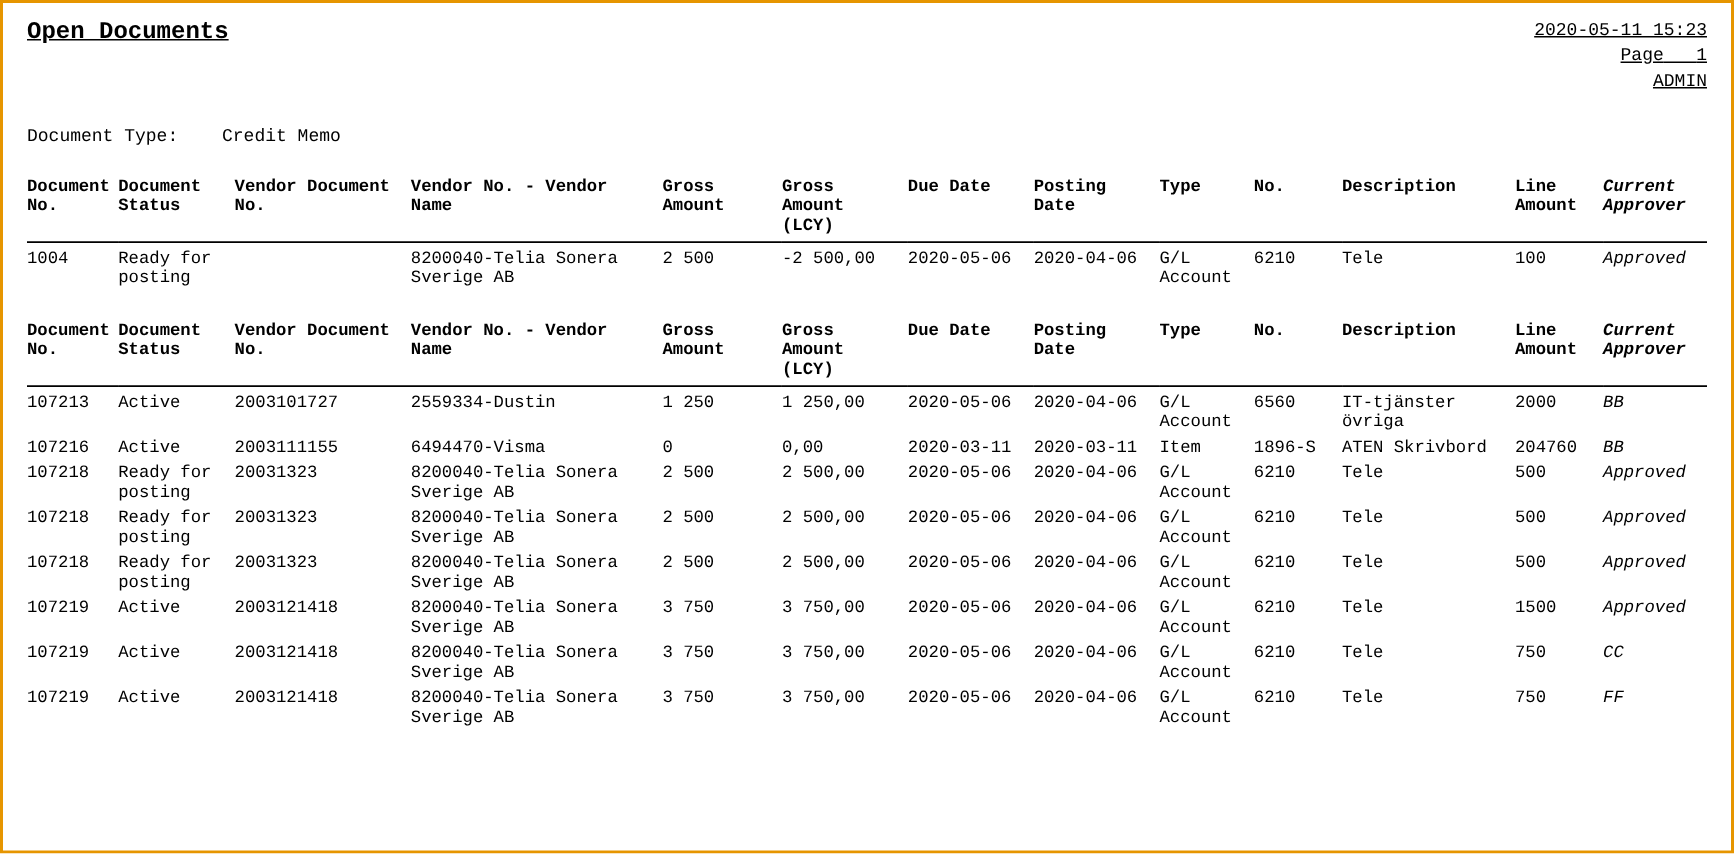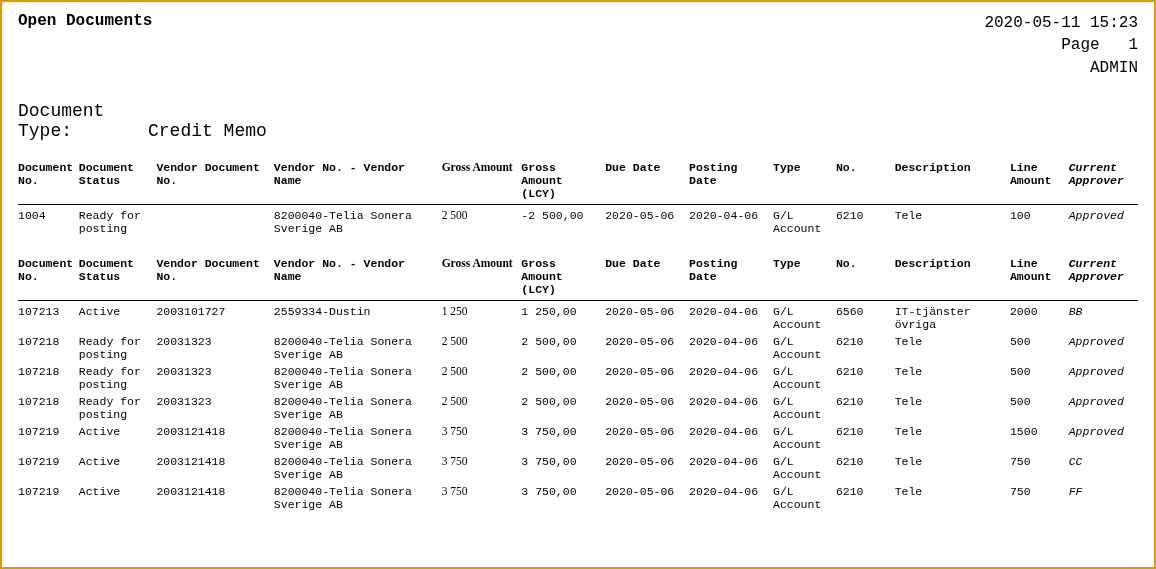--- a/index.html
+++ b/index.html
@@ -16,41 +16,42 @@
     height: 569px;
     border: 2px solid #e69500;
     padding: 10px 16px;
     position: relative;
     overflow: hidden;
   }
   .header-top {
     display: flex;
     justify-content: space-between;
     align-items: flex-start;
+    text-decoration: underline;
   }
   .title {
     font-size: 16px;
     font-weight: bold;
   }
   .meta {
     text-align: right;
-    font-size: 16px;
+    font-size: 12px;
     line-height: 1.4;
   }
   .sub {
     margin-top: 12px;
     font-size: 12px;
   }
   .filters {
     margin-top: 20px;
     font-size: 12px;
   }
   .section-label {
     margin-top: 22px;
-    font-size: 18px;
+    font-size: 12px;
   }
   .section-label .lbl { display:inline-block; width:130px; }
   table {
     border-collapse: collapse;
     width: 100%;
     table-layout: fixed;
     margin-top: 18px;
     font-size: 11.5px;
   }
   th {
@@ -63,21 +64,21 @@
   td {
     vertical-align: top;
     padding: 2px 4px 2px 0;
   }
   tbody tr:first-child td { padding-top:4px; }
   
   .c-docno   { width: 58px; }
   .c-status  { width: 74px; }
   .c-vdocno  { width: 112px; }
   .c-vendor  { width: 160px; }
-  .c-gross   { width: 76px; font-family: Liberation Serif, serif; }
+  .c-gross   { width: 76px; }
   .c-grosslcy{ width: 80px; }
   .c-due     { width: 80px; }
   .c-posting { width: 80px; }
   .c-type    { width: 60px; }
   .c-no      { width: 56px; }
   .c-desc    { width: 110px; }
   .c-line    { width: 56px; }
   .c-approver{ width: 66px; font-style: italic; }
 </style>
 </head>
@@ -164,20 +165,35 @@
             <td class="c-grosslcy">1 250,00</td>
             <td class="c-due">2020-05-06</td>
             <td class="c-posting">2020-04-06</td>
             <td class="c-type">G/L Account</td>
             <td class="c-no">6560</td>
             <td class="c-desc">IT-tjänster övriga</td>
             <td class="c-line">2000</td>
             <td class="c-approver">BB</td>
           </tr>
           <tr>
+            <td class="c-docno">107216</td>
+            <td class="c-status">Active</td>
+            <td class="c-vdocno">2003111155</td>
+            <td class="c-vendor">6494470-Visma</td>
+            <td class="c-gross">0</td>
+            <td class="c-grosslcy">0,00</td>
+            <td class="c-due">2020-03-11</td>
+            <td class="c-posting">2020-03-11</td>
+            <td class="c-type">Item</td>
+            <td class="c-no">1896-S</td>
+            <td class="c-desc">ATEN Skrivbord</td>
+            <td class="c-line">204760</td>
+            <td class="c-approver">BB</td>
+          </tr>
+          <tr>
             <td class="c-docno">107218</td>
             <td class="c-status">Ready for posting</td>
             <td class="c-vdocno">20031323</td>
             <td class="c-vendor">8200040-Telia Sonera Sverige AB</td>
             <td class="c-gross">2 500</td>
             <td class="c-grosslcy">2 500,00</td>
             <td class="c-due">2020-05-06</td>
             <td class="c-posting">2020-04-06</td>
             <td class="c-type">G/L Account</td>
             <td class="c-no">6210</td>

